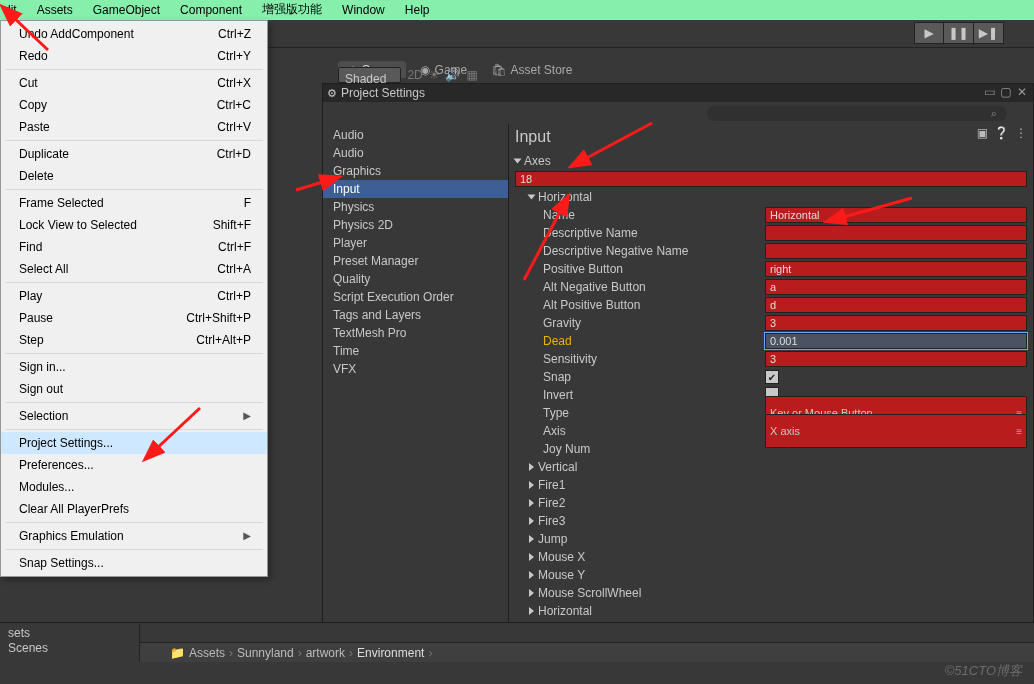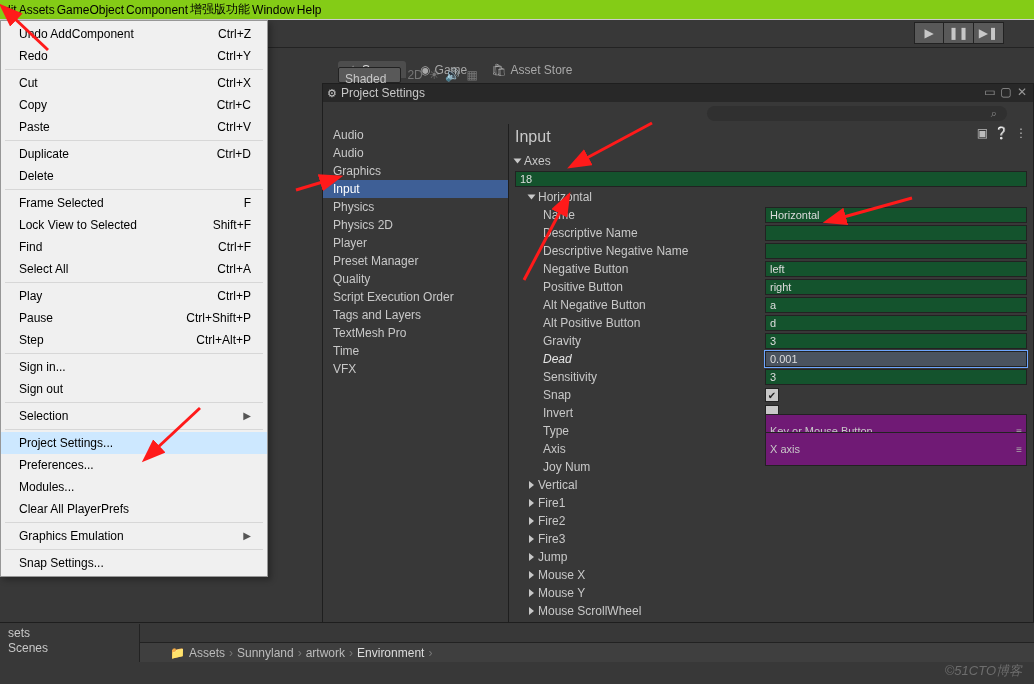--- a/index.html
+++ b/index.html
@@ -1,19 +1,19 @@
 <!DOCTYPE html>
 <html><head>
 <meta charset="utf-8">
 <style>
   * { margin:0; padding:0; box-sizing:border-box; font-family:Arial,"Microsoft YaHei",sans-serif; font-size:12px; -webkit-user-select:none; user-select:none; }
   body { width:1034px; height:684px; background:#383838; color:#c8c8c8; overflow:hidden; position:relative; }
 
   
-  .menubar { position:absolute; top:0; left:0; right:0; height:20px; background:#84cc16; color:#000; display:flex; align-items:center; padding:0 4px; gap:2px; border-bottom:1px solid #ccc; z-index:20; }
+  .menubar { position:absolute; top:0; left:0; right:0; height:20px; background:#86efac; color:#000; display:flex; align-items:center; padding:0 4px; gap:20px; border-bottom:1px solid #ccc; z-index:20; }
   .menubar span { cursor:default; }
 
   
   .edit-menu { position:absolute; top:20px; left:0; width:268px; background:#f0f0f0; color:#000; border:1px solid #979797; box-shadow:3px 3px 6px rgba(0,0,0,.3); z-index:50; padding:2px 0; }
   .edit-menu .mi { display:flex; justify-content:space-between; align-items:center; padding:3px 16px 3px 18px; height:22px; line-height:16px; }
   .edit-menu .mi.hl { background:#cde8ff; }
   .edit-menu .sep { height:1px; background:#d7d7d7; margin:2px 4px; }
   .edit-menu .arrow { color:#555; font-size:10px; }
 
   
@@ -46,25 +46,25 @@
   .ps-cats { width:186px; border-right:1px solid #1e1e1e; padding-top:2px; }
   .ps-cats .cat { padding:2px 0 2px 10px; height:18px; line-height:14px; color:#c8c8c8; }
   .ps-cats .cat.sel { background:#3e5f96; color:#fff; }
   .ps-main { flex:1; position:relative; padding:4px 6px 6px 6px; overflow:hidden; }
   .ps-main h2 { font-size:16px; font-weight:normal; color:#c9c9c9; margin-bottom:6px; }
   .ps-main .icons { position:absolute; top:2px; right:6px; display:flex; gap:6px; color:#bbb; font-size:12px; }
 
   .tree { display:flex; flex-direction:column; gap:0; }
   .row { display:flex; align-items:center; height:18px; }
   .row .lbl { flex:0 0 250px; display:flex; align-items:center; gap:2px; color:#c8c8c8; white-space:nowrap; }
-  .row .lbl.blue { color:#e5e5e5;font-style:italic; }
+  .row .lbl.blue { color:#eab308; }
   .row .val { flex:1; }
-  .row .val input[type=text] { width:100%; height:16px; background:#14532d; border:1px solid #222; color:#ddd; padding:0 4px; font-size:11px; }
+  .row .val input[type=text] { width:100%; height:16px; background:#b91c1c; border:1px solid #222; color:#ddd; padding:0 4px; font-size:11px; }
   .row .val input.focus { outline:1px solid #6ea6ff; background:#4a535f; }
-  .row .val .dd { width:100%; height:16px; background:#701a75; border:1px solid #222; color:#c8c8c8; padding:16px 4px; font-size:11px; display:flex; align-items:center; justify-content:space-between; }
+  .row .val .dd { width:100%; height:16px; background:#b91c1c; border:1px solid #222; color:#c8c8c8; padding:16px 4px; font-size:11px; display:flex; align-items:center; justify-content:space-between; }
   .row .val .dd::after { content:"≡"; color:#aaa; font-size:10px; }
   .row .val .chk { width:14px; height:14px; background:#c8c8c8; border:1px solid #222; display:inline-flex; align-items:center; justify-content:center; font-size:10px; color:#222; }
   .tri { display:inline-block; width:0;height:0;border-style:solid;border-width:4px 0 4px 5px;border-color:transparent transparent transparent #c8c8c8; margin-right:2px; }
   .tri.open { transform:rotate(90deg); }
   .ind1 { padding-left:0px; } .ind2 { padding-left:14px; } .ind3 { padding-left:28px; }
 
   
   .botpanel { position:absolute; left:0; right:0; bottom:22px; height:40px; background:#383838; border-top:1px solid #1e1e1e; }
   .botpanel .tabs { display:flex; align-items:center; height:18px; padding-left:2px; gap:2px; }
   .botpanel .ptab { padding:0 10px; height:17px; line-height:17px; color:#a8a8a8; }
@@ -289,26 +289,20 @@
             <div class="val"><input type="text" style=""></div>
           </div>
           <div class="row">
             <div class="lbl ind3">
               <span>Descriptive Negative Name</span>
             </div>
             <div class="val"><input type="text" style=""></div>
           </div>
           <div class="row">
             <div class="lbl ind3">
-              <span>Negative Button</span>
-            </div>
-            <div class="val"><input type="text" value="left" style=""></div>
-          </div>
-          <div class="row">
-            <div class="lbl ind3">
               <span>Positive Button</span>
             </div>
             <div class="val"><input type="text" value="right" style=""></div>
           </div>
           <div class="row">
             <div class="lbl ind3">
               <span>Alt Negative Button</span>
             </div>
             <div class="val"><input type="text" value="a" style=""></div>
           </div>

